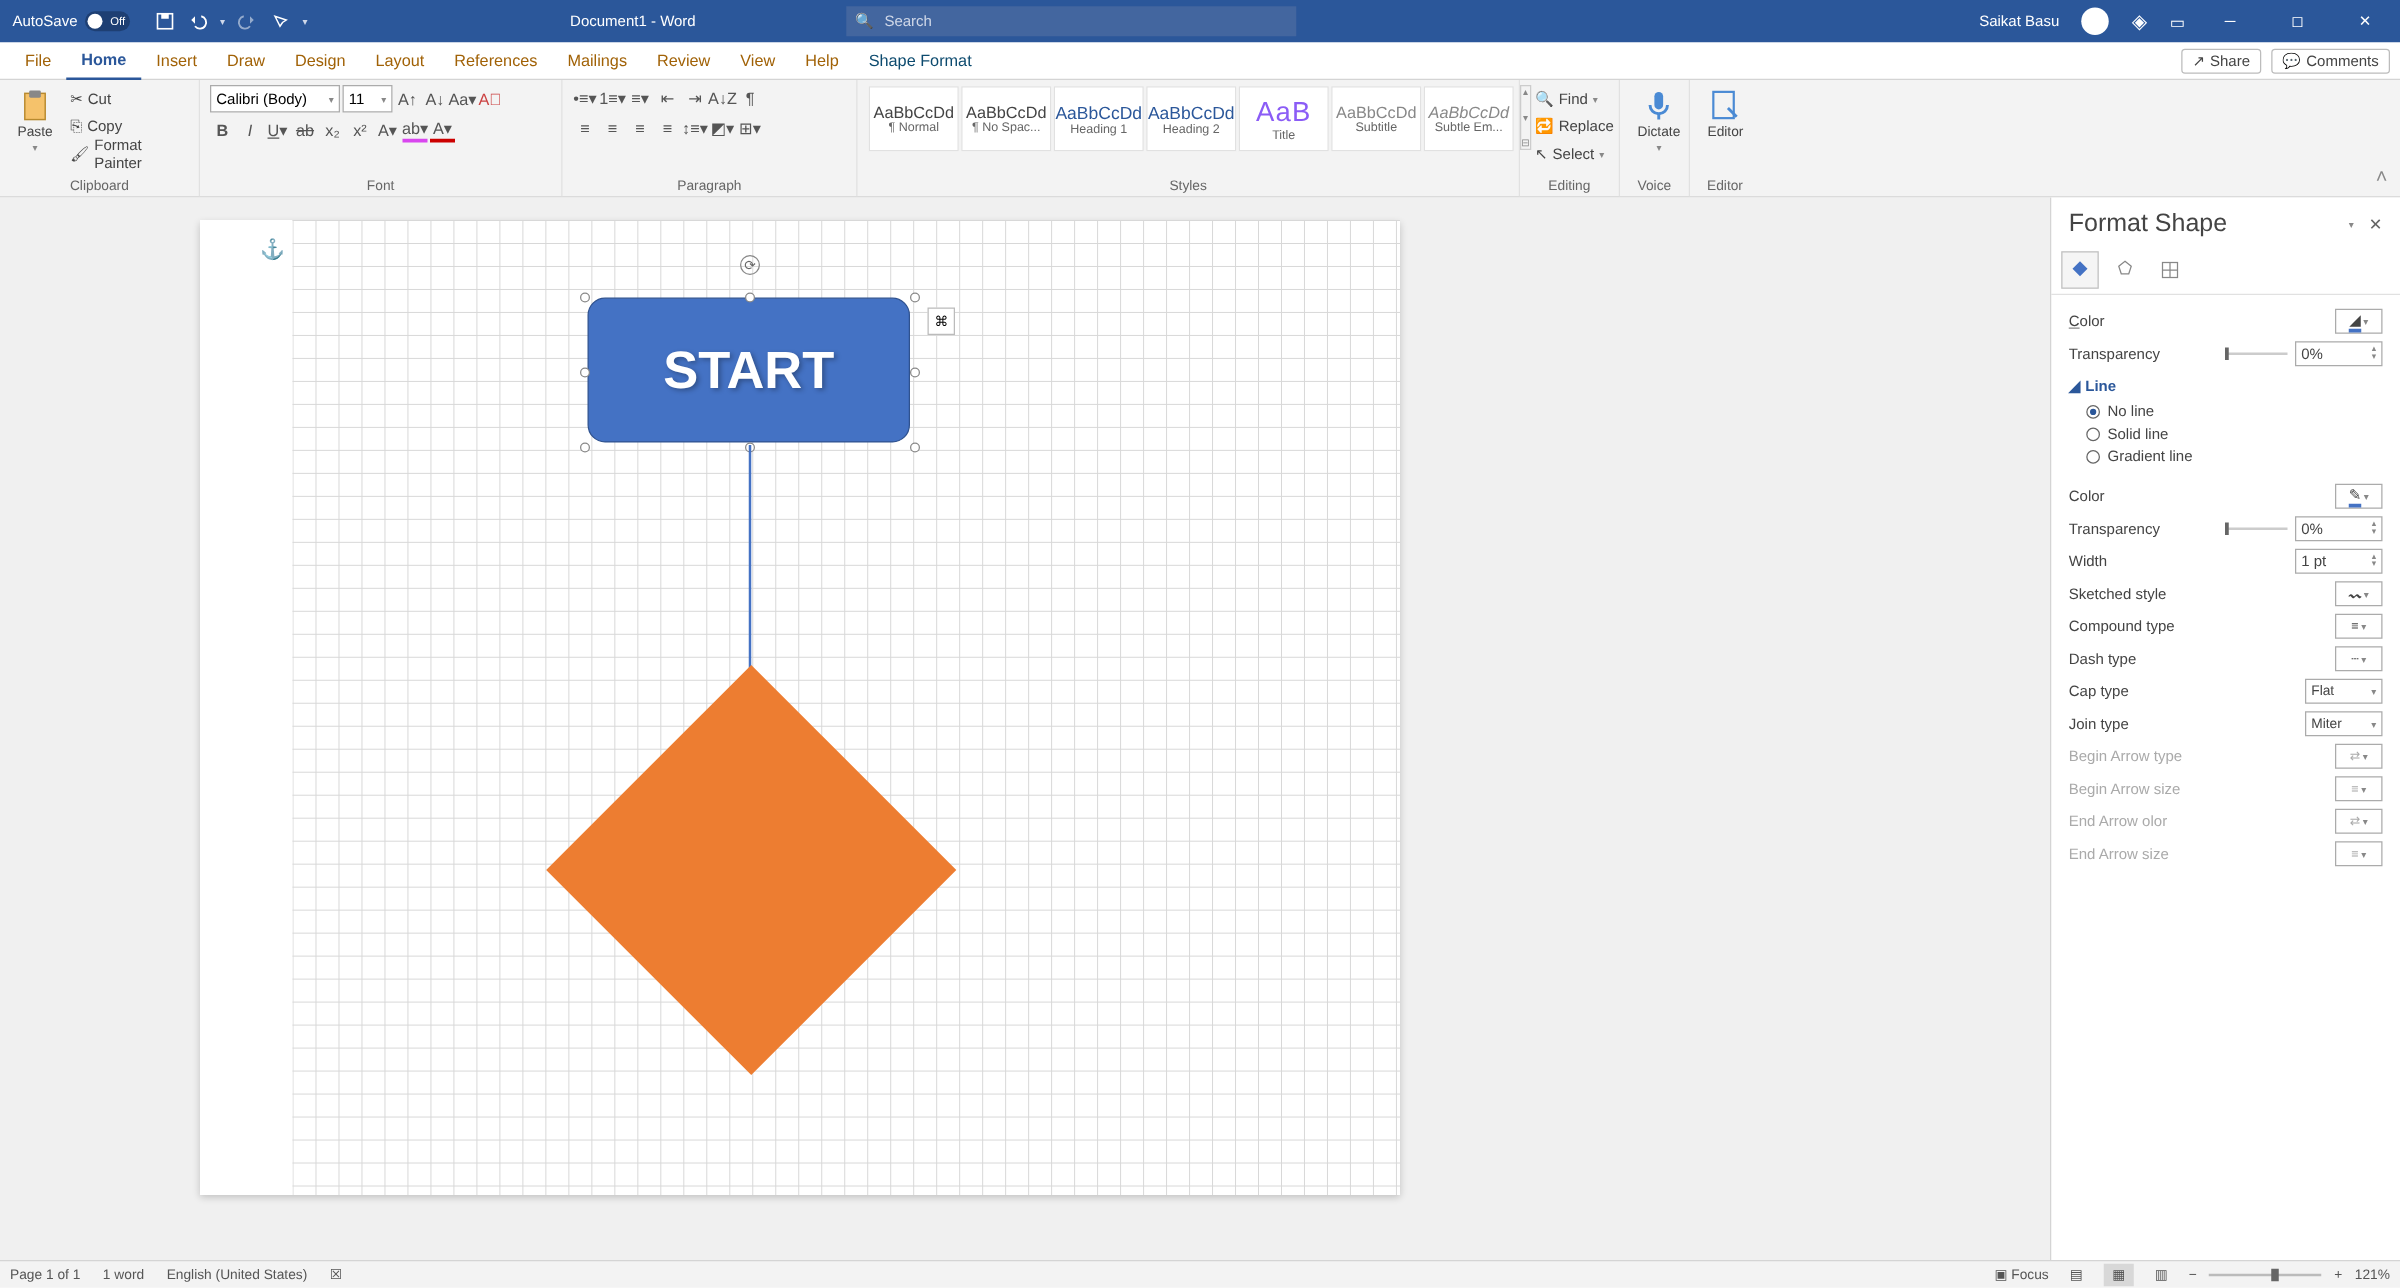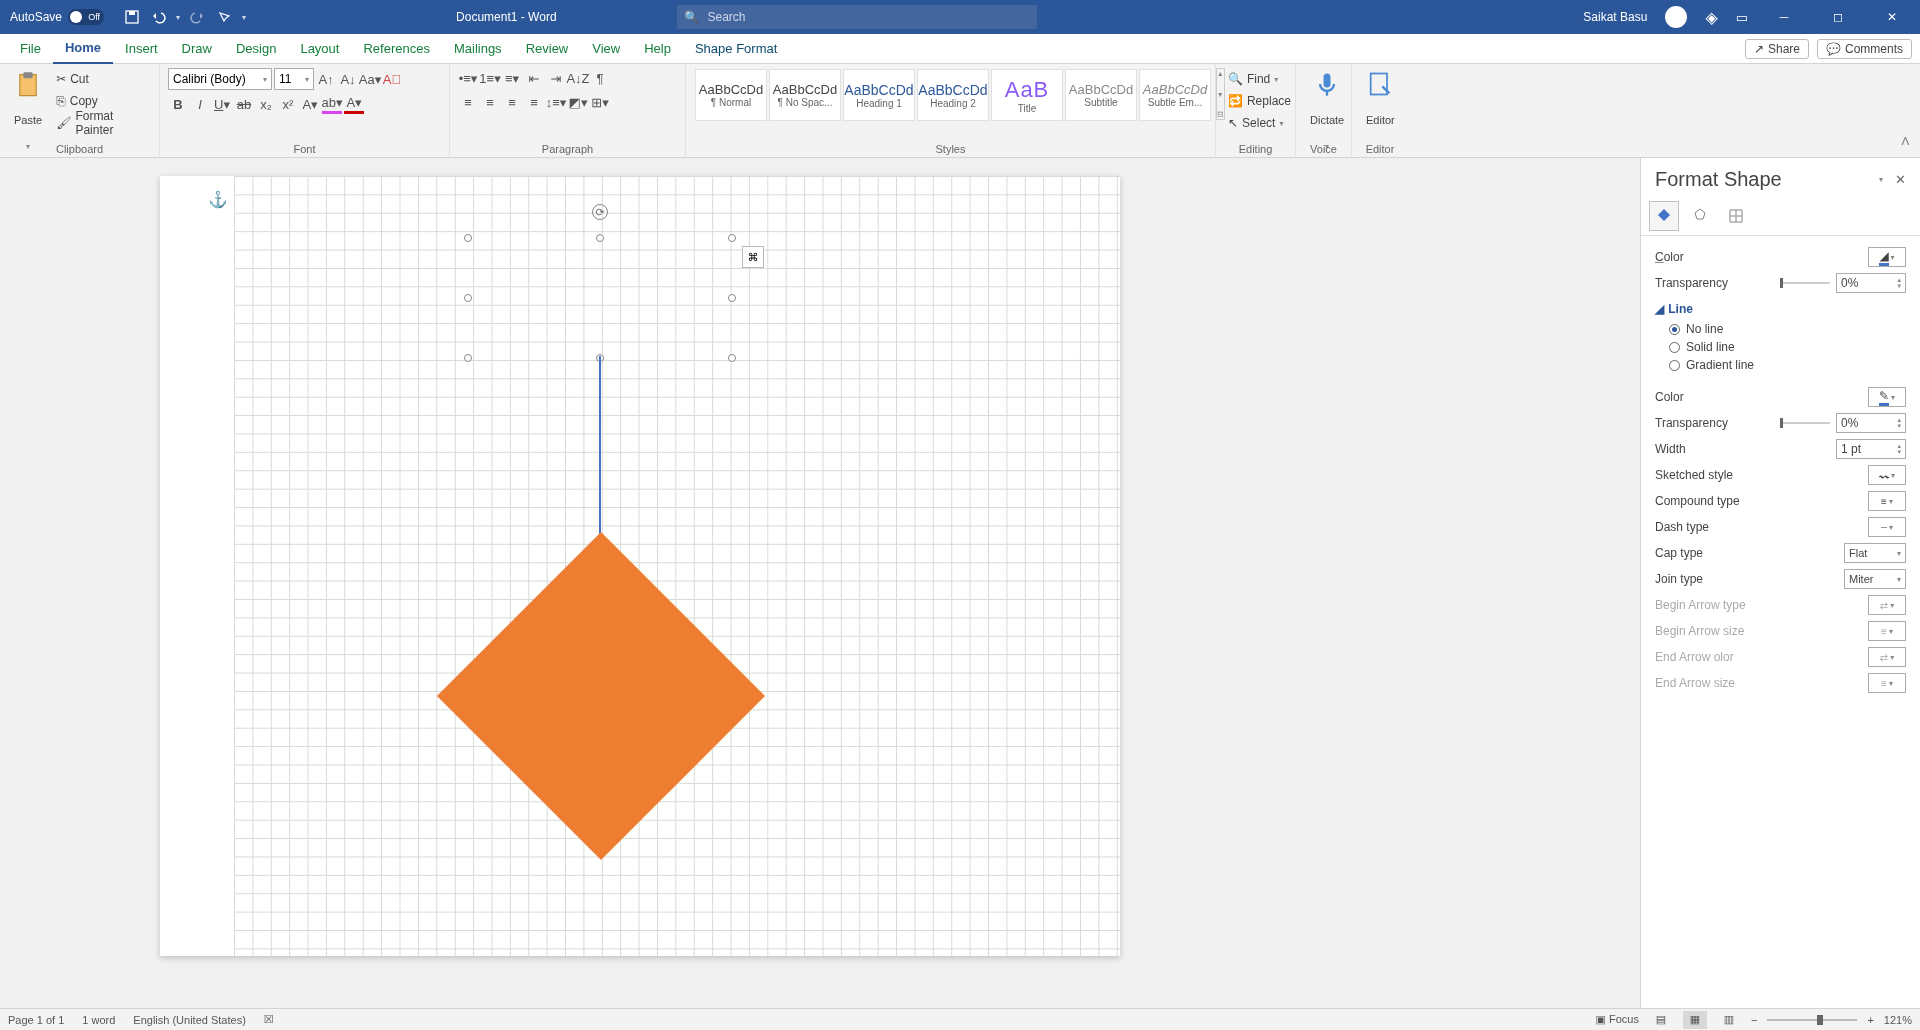--- a/index.html
+++ b/index.html
@@ -16,32 +16,32 @@
 .titlebar .doc-title { flex: 0 0 auto; margin-left: 200px; }
 .titlebar .search { margin-left: 120px; display: flex; align-items: center; background: #43669f; height: 24px; width: 360px; padding: 0 8px; gap: 8px; }
 .titlebar .search input { background: transparent; border: none; color: #fff; font-size: 12px; outline: none; flex: 1; }
 .titlebar .search input::placeholder { color: #d0d8e8; }
 .titlebar .right { margin-left: auto; display: flex; align-items: center; gap: 18px; padding-right: 10px; }
 .avatar { width: 22px; height: 22px; border-radius: 50%; background: #fff; }
 .win-btn { width: 36px; height: 34px; display: flex; align-items: center; justify-content: center; }
 
 
 .ribbon-tabs { height: 30px; background: #fff; display: flex; align-items: center; padding: 0 8px; border-bottom: 1px solid #d4d4d4; }
-.tab { padding: 0 12px; height: 30px; display: flex; align-items: center; font-size: 13px; color: #15803d; cursor: pointer; }
+.tab { padding: 0 12px; height: 30px; display: flex; align-items: center; font-size: 13px; color: #a16207; cursor: pointer; }
 .tab.active { color: #2b579a; border-bottom: 2px solid #2b579a; font-weight: 600; }
 .tab.context { color: #0c4a6e; }
 .ribbon-tabs .right-actions { margin-left: auto; display: flex; gap: 8px; }
 .action-btn { display: flex; align-items: center; gap: 4px; padding: 2px 8px; border: 1px solid #bcbcbc; border-radius: 3px; font-size: 12px; color: #444; }
 
 
 .ribbon { height: 94px; background: #f3f3f3; display: flex; border-bottom: 1px solid #d4d4d4; }
 .group { border-right: 1px solid #e1e1e1; padding: 4px 8px; display: flex; flex-direction: column; position: relative; }
 .group-label { position: absolute; bottom: 2px; left: 0; right: 0; text-align: center; font-size: 11px; color: #666; }
 .group-body { flex: 1; display: flex; align-items: flex-start; gap: 4px; }
-.vbtn { display: flex; flex-direction: column; align-items: center; justify-content: center; padding: 2px 6px; font-size: 11px; color: #444; gap: 16px; }
+.vbtn { display: flex; flex-direction: column; align-items: center; justify-content: center; padding: 2px 6px; font-size: 11px; color: #444; gap: 2px; }
 .vbtn .icon { width: 28px; height: 28px; display: flex; align-items: center; justify-content: center; }
 .hbtn { display: flex; align-items: center; gap: 4px; font-size: 12px; color: #444; padding: 1px 4px; height: 22px; }
 .stack { display: flex; flex-direction: column; gap: 0; }
 .font-row { display: flex; align-items: center; gap: 2px; }
 .font-name { width: 104px; height: 22px; border: 1px solid #ababab; background: #fff; font-size: 12px; padding: 0 4px; display: flex; align-items: center; justify-content: space-between; }
 .font-size { width: 40px; height: 22px; border: 1px solid #ababab; background: #fff; font-size: 12px; padding: 0 4px; display: flex; align-items: center; justify-content: space-between; }
 .sm-icon { width: 20px; height: 20px; display: flex; align-items: center; justify-content: center; font-size: 13px; color: #555; }
 .style-tile { width: 72px; height: 52px; border: 1px solid #e1e1e1; background: #fff; display: flex; flex-direction: column; align-items: center; justify-content: center; font-size: 10px; color: #666; margin: 1px; }
 .style-tile .preview { font-size: 13px; color: #444; }
 .style-tile.title .preview { font-size: 22px; color: #8b5cf6; letter-spacing: 1px; }
@@ -373,20 +373,23 @@
   <div style="margin-left:auto;padding:6px 10px;align-self:flex-end;color:#888">˄</div>
 </div>
 
 <div class="workspace">
   <div class="canvas-wrap">
     <div class="page">
       <div class="grid"></div>
       <div class="anchor">⚓</div>
 
       <div class="rotate-handle">⟳</div>
+      <div class="shape-start">
+          <span>START</span>
+        </div>
       <div class="handle tl"></div>
       <div class="handle tm"></div>
       <div class="handle tr"></div>
       <div class="handle ml"></div>
       <div class="handle mr"></div>
       <div class="handle bl"></div>
       <div class="handle bm"></div>
       <div class="handle br"></div>
       <div class="layout-btn">⌘</div>
 

